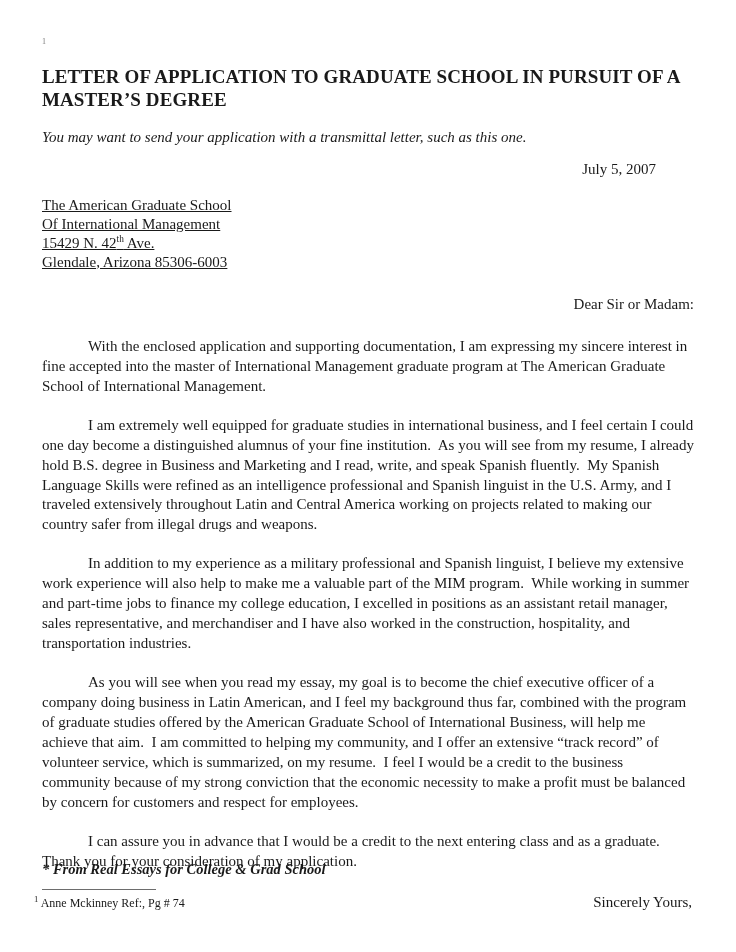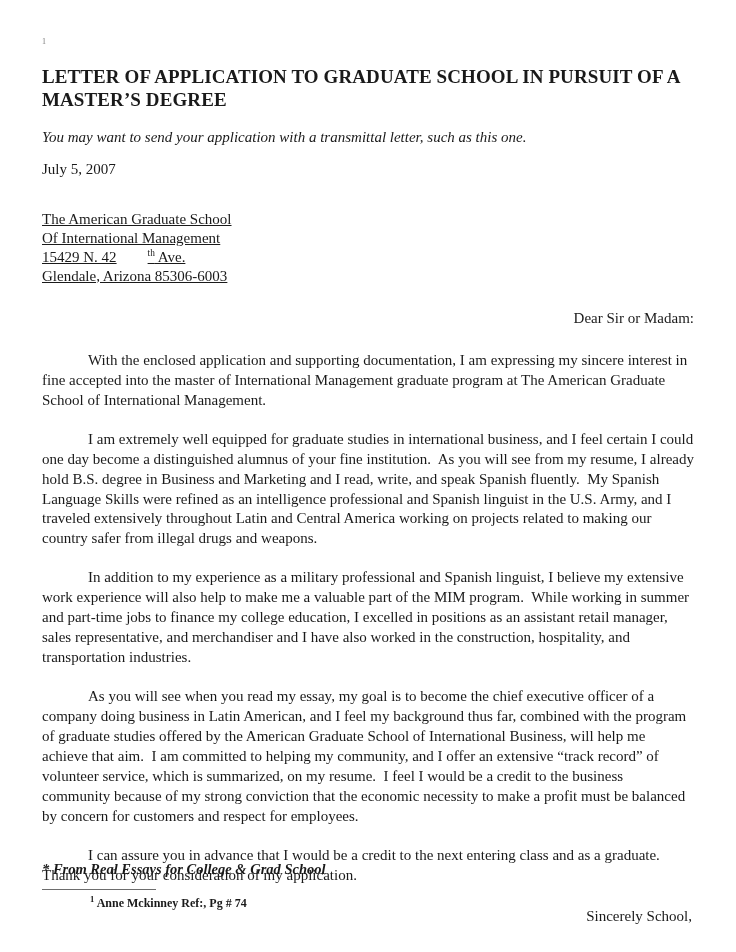--- a/index.html
+++ b/index.html
@@ -44,39 +44,39 @@
 
   .subtitle {
     font-size: 15px;
     line-height: 1.25;
     margin: 0 0 14px 0;
     font-style: italic;
   }
 
   .date-line {
     font-size: 15px;
+    text-align: right;
     padding-right: 38px;
-    margin: 0 0 30px 0;
+    margin: 0 0 16px 0;
     line-height: 1.3;
   }
 
   .address-block {
     font-size: 15px;
     line-height: 1.26;
     margin: 0 0 24px 0;
     text-decoration: underline;
   }
   .address-block div {
     white-space: nowrap;
   }
   sup {
     font-size: 0.62em;
     vertical-align: super;
     line-height: 0;
-    margin-left: 31px;
   }
 
   .salutation {
     font-size: 15px;
     line-height: 1.3;
     margin: 0 0 22px 0;
     text-align: right;
   }
 
   .body-par {
@@ -118,26 +118,25 @@
     position: absolute;
     left: 42px;
     top: 889px;
     width: 114px;
     height: 1px;
     background: #6d6d6d;
   }
 
   .footnote {
     position: absolute;
-    left: 59px;
+    left: 34px;
     top: 896px;
     font-size: 12px;
     line-height: 1.25;
     color: #1a1a1a;
-    font-weight: bold;
   }
   .footnote sup {
     font-size: 0.72em;
   }
 </style>
 </head>
 <body>
 
 <div class="page">
 
@@ -159,21 +158,21 @@
     </div>
 
     <p class="salutation">Dear Sir or Madam:</p>
 
     <p class="body-par">With the enclosed application and supporting documentation, I am expressing my sincere interest in fine accepted into the master of International Management graduate program at The American Graduate School of International Management.</p>
     <p class="body-par">I am extremely well equipped for graduate studies in international business, and I feel certain I could one day become a distinguished alumnus of your fine institution.  As you will see from my resume, I already hold B.S. degree in Business and Marketing and I read, write, and speak Spanish fluently.  My Spanish Language Skills were refined as an intelligence professional and Spanish linguist in the U.S. Army, and I traveled extensively throughout Latin and Central America working on projects related to making our country safer from illegal drugs and weapons.</p>
     <p class="body-par">In addition to my experience as a military professional and Spanish linguist, I believe my extensive work experience will also help to make me a valuable part of the MIM program.  While working in summer and part-time jobs to finance my college education, I excelled in positions as an assistant retail manager, sales representative, and merchandiser and I have also worked in the construction, hospitality, and transportation industries.</p>
     <p class="body-par">As you will see when you read my essay, my goal is to become the chief executive officer of a company doing business in Latin American, and I feel my background thus far, combined with the program of graduate studies offered by the American Graduate School of International Business, will help me achieve that aim.  I am committed to helping my community, and I offer an extensive “track record” of volunteer service, which is summarized, on my resume.  I feel I would be a credit to the business community because of my strong conviction that the economic necessity to make a profit must be balanced by concern for customers and respect for employees.</p>
     <p class="body-par">I can assure you in advance that I would be a credit to the next entering class and as a graduate.  Thank you for your consideration of my application.</p>
 
-    <p class="closing">Sincerely School,</p>
+    <p class="closing">Sincerely Yours,</p>
 
     <p class="signature">Patrick Knowlton, Jr</p>
 
   </div>
 
   <div class="source-note">* From Real Essays for College &amp; Grad School</div>
 
   <div class="footnote-rule"></div>
 
   <div class="footnote"><sup>1</sup><span> Anne Mckinney Ref:, Pg # 74</span></div>

